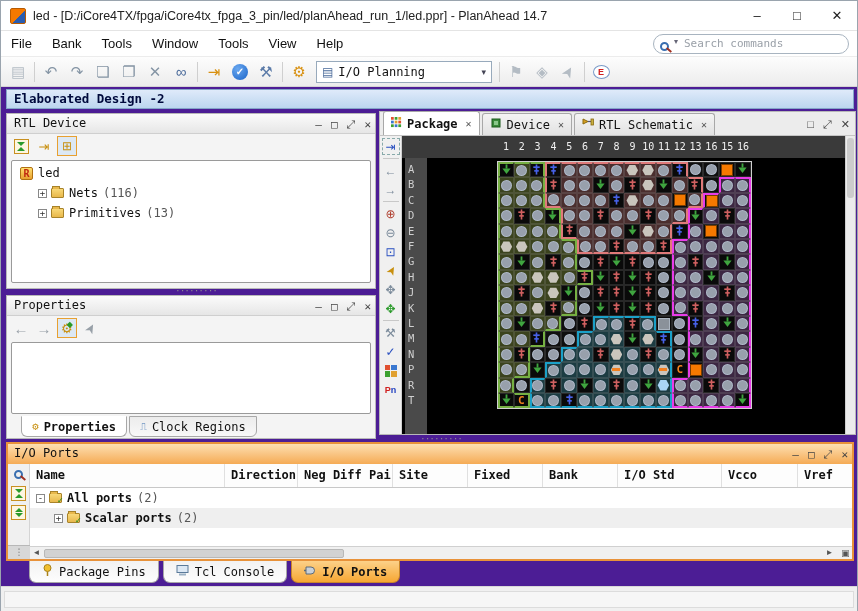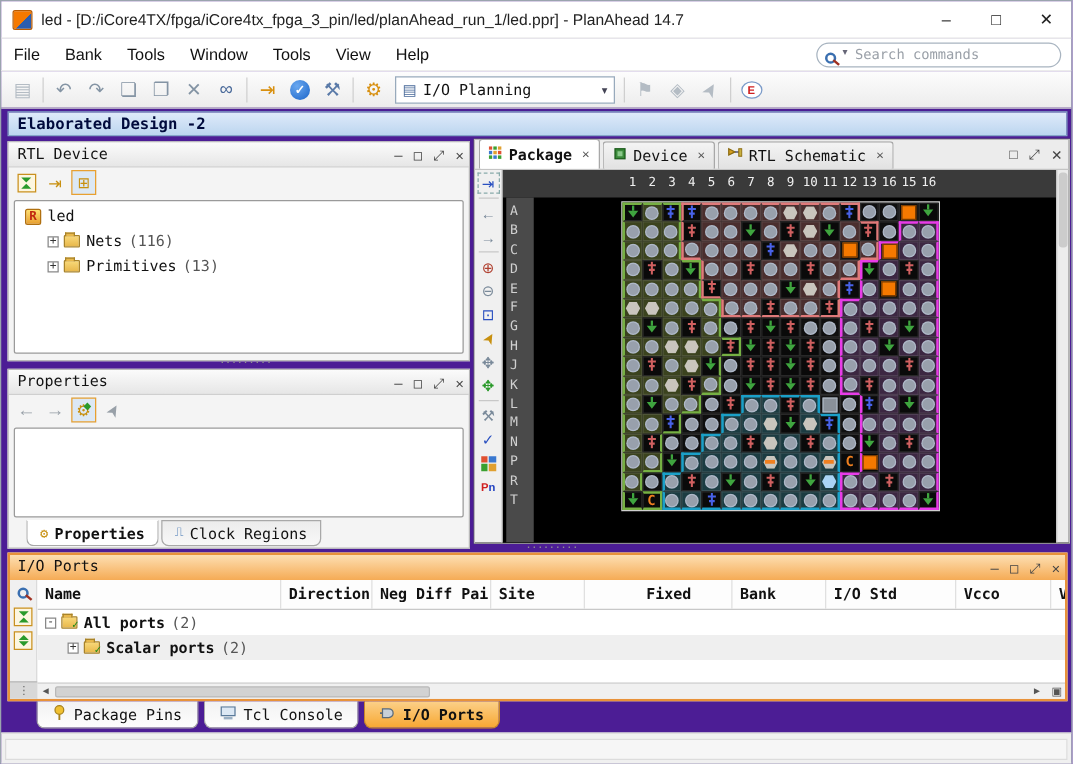--- a/index.html
+++ b/index.html
@@ -1512,21 +1512,21 @@
           <span class="tri dn"></span>
         </span>
       <span class="overflow-grip">⋮</span>
     </div>
     <div class="io-table">
       <div class="io-head" id="io-head">
           <div class="io-hcell" style="width: 195px;">Name</div>
           <div class="io-hcell" style="width: 73px;">Direction</div>
           <div class="io-hcell" style="width: 95px;">Neg Diff Pair</div>
           <div class="io-hcell" style="width: 75px;">Site</div>
-          <div class="io-hcell" style="width: 75px; margin-left: 43px;">Fixed</div>
+          <div class="io-hcell" style="width: 75px;">Fixed</div>
           <div class="io-hcell" style="width: 75px;">Bank</div>
           <div class="io-hcell" style="width: 104px;">I/O Std</div>
           <div class="io-hcell" style="width: 76px;">Vcco</div>
           <div class="io-hcell" style="width: 56px;">Vref</div>
         </div>
       <div id="io-rows">
           <div class="io-row" style="padding-left: 6px;">
             <span class="expander">-</span>
             <span class="folder checked"></span>
             <span class="lbl">All ports</span>

